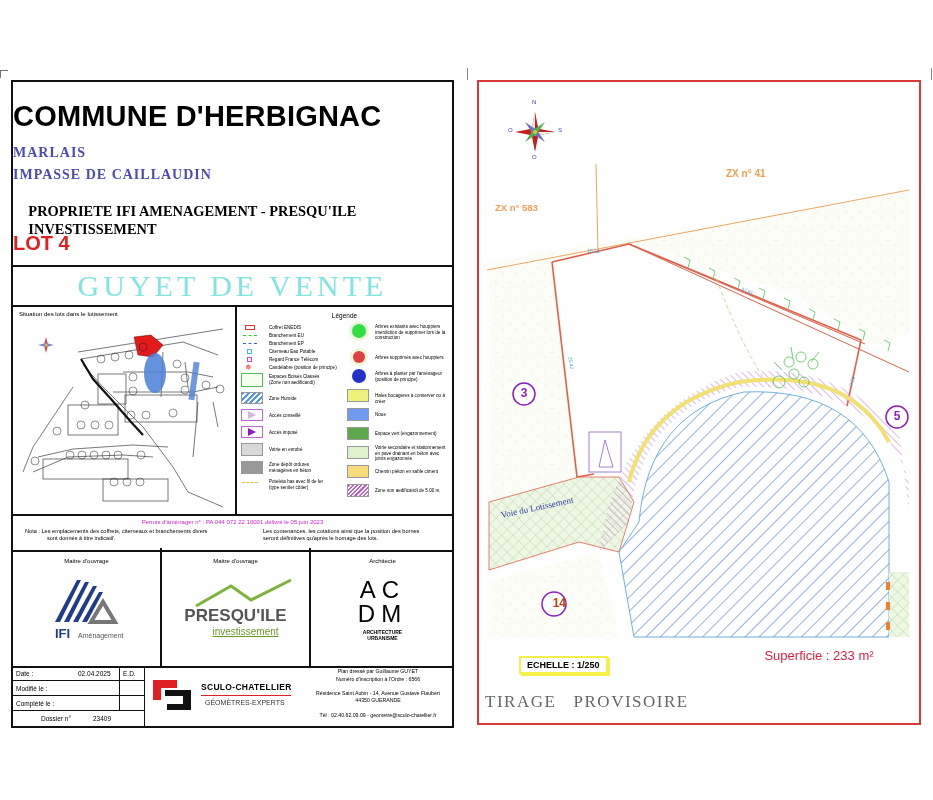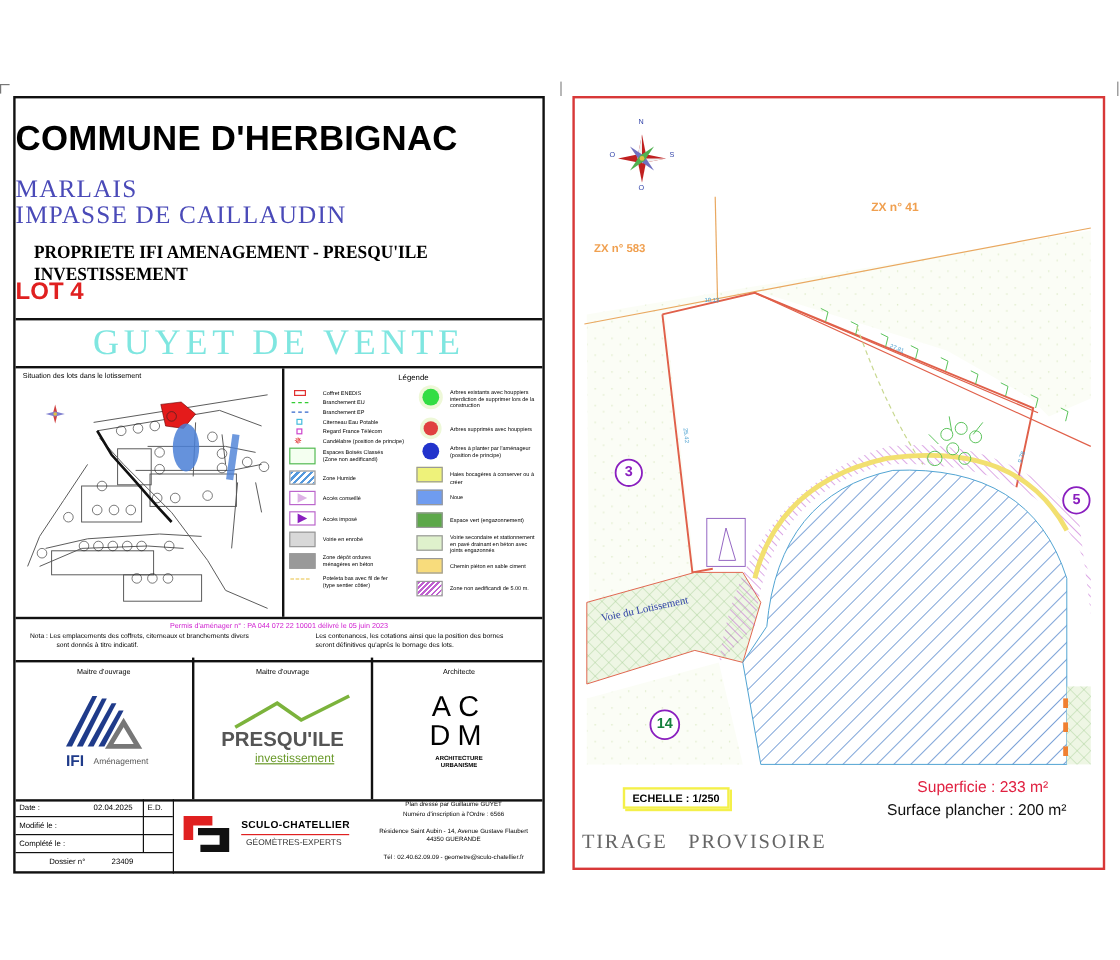--- a/index.html
+++ b/index.html
@@ -5,21 +5,21 @@
   html,body{margin:0;padding:0;background:#fff;}
   body{width:933px;height:800px;position:relative;overflow:hidden;font-family:"Liberation Sans",sans-serif;color:#000;}
   .abs{position:absolute;}
   .crop{position:absolute;width:7px;height:7px;border-left:1px solid #777;border-top:1px solid #777;}
   .tick{position:absolute;width:1px;height:12px;background:#888;}
 
   
   #left{left:11px;top:80px;width:443px;height:648px;border:2px solid #111;box-sizing:border-box;}
   .hdr{position:absolute;left:0;top:0;width:100%;height:183px;border-bottom:2px solid #111;text-align:left;}
   .commune{position:absolute;top:18px;width:100%;font-weight:bold;font-size:29px;letter-spacing:0.2px;}
-  .lieu{position:absolute;width:100%;font-family:"Liberation Serif",serif;font-size:21px;color:#4a4ab8;letter-spacing:1px;}
+  .lieu{position:absolute;width:100%;font-family:"Liberation Serif",serif;font-size:14px;color:#4a4ab8;letter-spacing:1px;font-weight:bold;}
   .prop{position:absolute;top:120px;width:100%;font-family:"Liberation Serif",serif;font-weight:bold;font-size:15.5px;transform:scaleX(0.93);}
   .lot{position:absolute;top:150px;width:100%;font-weight:bold;font-size:20px;color:#e02020;}
   .plan{position:absolute;left:0;top:183px;width:100%;height:40px;border-bottom:2px solid #111;text-align:center;font-family:"Liberation Serif",serif;font-size:30px;letter-spacing:4px;color:#7fe6e0;line-height:42px;}
   .situ{position:absolute;left:0;top:225px;width:222px;height:207px;border-right:2px solid #111;}
   .situ .t{position:absolute;left:6px;top:4px;font-size:6px;}
   .legend{position:absolute;left:224px;top:225px;width:215px;height:207px;}
   .legend .t{position:absolute;left:0;width:100%;top:5px;text-align:center;font-size:6.5px;}
   .lg{position:absolute;font-size:4.6px;line-height:5.5px;}
   .sw{position:absolute;border:1px solid #999;box-sizing:border-box;}
   .notes{position:absolute;left:0;top:432px;width:100%;height:34px;border-top:2px solid #111;border-bottom:2px solid #111;}
@@ -348,21 +348,20 @@
   <div class="abs" style="left:16px;top:120px;font-size:9.5px;font-weight:bold;color:#f0a050;">ZX n° 583</div>
   <div class="abs" style="left:247px;top:86px;font-size:10px;font-weight:bold;color:#f0a050;">ZX n° 41</div>
 
   <div class="abs" style="left:108px;top:166px;font-size:5px;color:#4aa0d0;">10.13</div>
   <div class="abs" style="left:262px;top:206px;font-size:5px;color:#4aa0d0;transform:rotate(22deg);">27.81</div>
   <div class="abs" style="left:86px;top:278px;font-size:5px;color:#4aa0d0;transform:rotate(83deg);">25.42</div>
   <div class="abs" style="left:368px;top:296px;font-size:5px;color:#4aa0d0;transform:rotate(-72deg);">9.78</div>
 
   <div class="abs" style="left:38px;top:304px;width:14px;text-align:center;font-size:12px;font-weight:bold;color:#8a1fbf;">3</div>
   <div class="abs" style="left:411px;top:327px;width:14px;text-align:center;font-size:12px;font-weight:bold;color:#8a1fbf;">5</div>
-  <div class="abs" style="left:63px;top:514px;width:24px;text-align:center;font-size:12px;font-weight:bold;color:#15803d;">14</div>
+  <div class="abs" style="left:63px;top:514px;width:24px;text-align:right;font-size:12px;font-weight:bold;color:#c2410c;">14</div>
 
   <div class="abs" style="left:22px;top:428px;font-family:'Liberation Serif',serif;font-size:9px;color:#3344aa;transform:rotate(-12deg);transform-origin:left center;">Voie du Lotissement</div>
 
   <div class="abs" style="left:40px;top:574px;padding:2px 6px;background:#fff;border:2px solid #f4f04a;box-shadow:2px 2px 0 #f4f04a;font-size:9px;font-weight:bold;">ECHELLE : 1/250</div>
   <div class="abs" style="left:240px;top:566px;width:200px;text-align:center;font-size:13px;color:#e02040;">Superficie : 233 m²</div>
-  <div class="abs" style="left:230px;top:585px;width:210px;text-align:center;font-size:13px;color:#111;">Surface plancher : 200 m²</div>
   <div class="abs" style="left:6px;top:610px;font-family:'Liberation Serif',serif;font-size:17px;color:#666;letter-spacing:1.5px;white-space:pre;">TIRAGE   PROVISOIRE</div>
 </div>
 
 </body></html>

